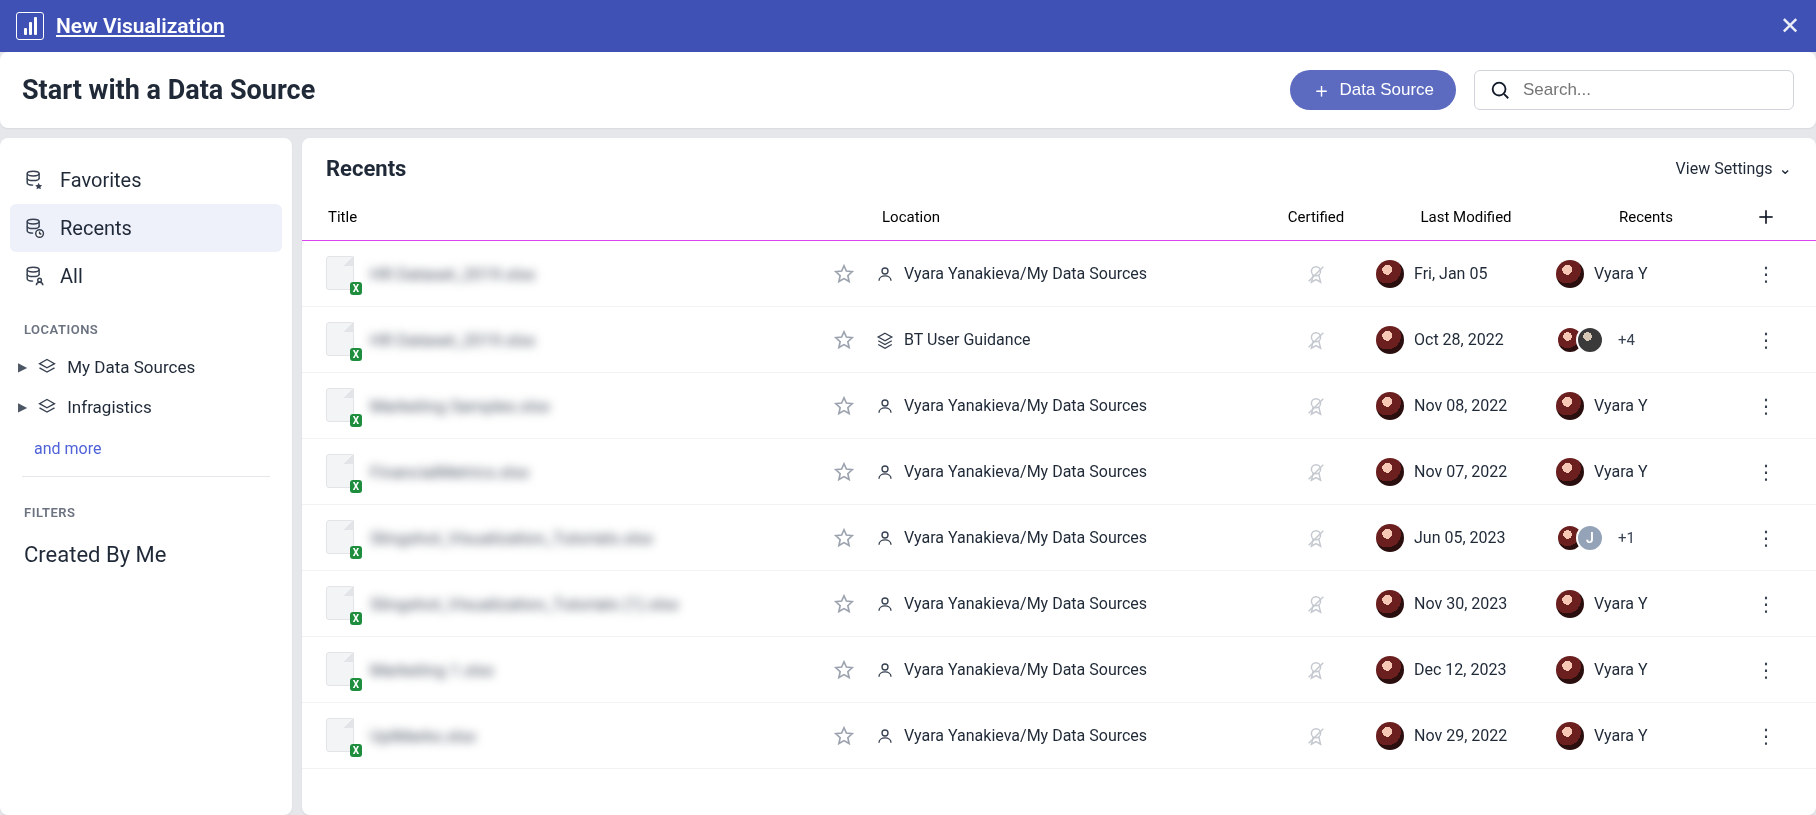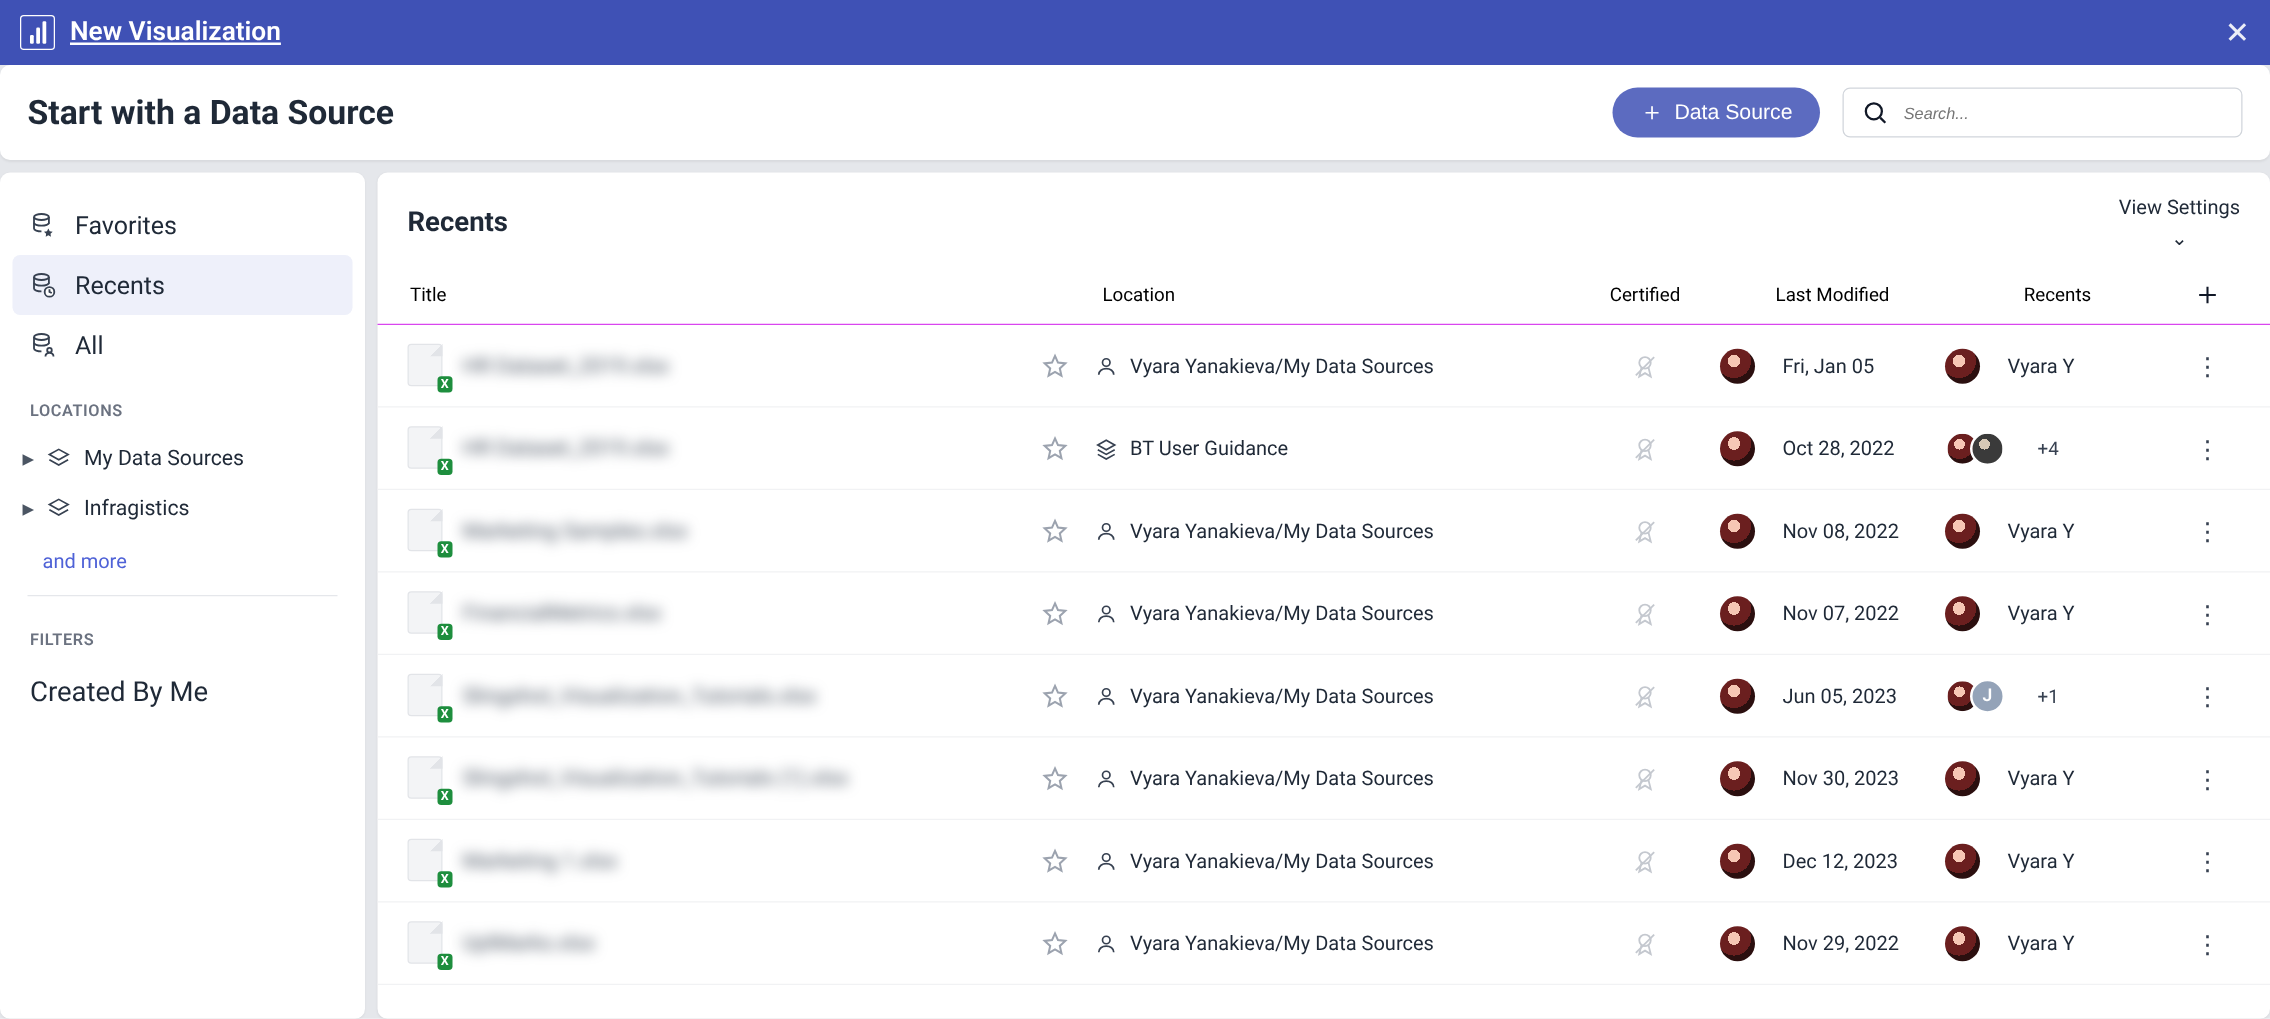--- a/index.html
+++ b/index.html
@@ -10,54 +10,54 @@
 .titlebar-icon span { width: 3px; background: #fff; border-radius: 1px; }
 .titlebar-title { font-size: 21px; font-weight: 600; text-decoration: underline; }
 .close-x { font-size: 24px; cursor: pointer; color: #fff; opacity: .9; }
 .modal-area { display: flex; flex-direction: column; gap: 10px; height: calc(100% - 52px); }
 .header-card { background: #fff; border-radius: 8px; padding: 18px 22px; display: flex; align-items: center; justify-content: space-between; box-shadow: 0 1px 2px rgba(0,0,0,.06); }
 .header-title { font-size: 27px; font-weight: 700; color: #1f2937; }
 .header-actions { display: flex; align-items: center; gap: 18px; }
 .btn-primary { background: #5c6bc0; color: #fff; border: none; border-radius: 999px; padding: 10px 22px; font-size: 17px; font-weight: 500; display: flex; align-items: center; gap: 8px; cursor: pointer; }
 .btn-primary .plus { font-size: 20px; line-height: 1; }
 .search-wrap { display: flex; align-items: center; gap: 12px; border: 1px solid #d1d5db; border-radius: 6px; padding: 8px 14px; width: 320px; background: #fff; }
-.search-wrap input { border: none; outline: none; font-size: 13px; flex: 1; font-style: italic; }
+.search-wrap input { border: none; outline: none; font-size: 17px; flex: 1; }
 .search-wrap svg { flex-shrink: 0; }
 .body-row { display: flex; gap: 10px; flex: 1; min-height: 0; }
 .sidebar { width: 292px; background: #fff; border-radius: 8px; padding: 18px 10px; box-shadow: 0 1px 2px rgba(0,0,0,.06); overflow: auto; }
 .side-item { display: flex; align-items: center; gap: 14px; padding: 12px 14px; border-radius: 6px; cursor: pointer; font-size: 20px; color: #1f2937; }
 .side-item.active { background: #eef0fa; }
 .side-icon { width: 22px; height: 22px; flex-shrink: 0; display: flex; align-items: center; justify-content: center; color: #374151; }
 .side-section-label { font-size: 13px; color: #6b7280; font-weight: 600; letter-spacing: .5px; padding: 22px 14px 10px; }
 .tree-item { display: flex; align-items: center; gap: 10px; padding: 10px 8px; cursor: pointer; font-size: 17px; color: #1f2937; }
 .tree-caret { font-size: 12px; color: #4b5563; }
 .and-more { color: #4f62d7; font-size: 16px; padding: 12px 24px; cursor: pointer; }
 .sidebar hr { border: none; border-top: 1px solid #e5e7eb; margin: 6px 12px; }
 .filter-item { padding: 12px 14px; font-size: 22px; color: #1f2937; cursor: pointer; }
 .main-panel { flex: 1; background: #fff; border-radius: 8px; box-shadow: 0 1px 2px rgba(0,0,0,.06); display: flex; flex-direction: column; min-height: 0; }
 .main-header { display: flex; align-items: center; justify-content: space-between; padding: 18px 24px 12px; }
 .main-title { font-size: 22px; font-weight: 700; color: #1f2937; }
-.view-settings { font-size: 16px; color: #1f2937; cursor: pointer; display: flex; align-items: center; gap: 6px; flex-direction: column; }
+.view-settings { font-size: 16px; color: #1f2937; cursor: pointer; display: flex; align-items: center; gap: 6px; }
 .table-head, .table-row { display: grid; grid-template-columns: 1fr 64px 380px 120px 180px 180px 60px; align-items: center; padding: 0 20px; }
 .table-head { height: 48px; border-bottom: 1px solid #d946ef; font-size: 15px; color: #000000; }
 .table-head .th { padding: 0 6px; }
 .table-head .th.center { text-align: center; }
 .add-col { display: flex; justify-content: center; }
 .table-body { overflow-y: auto; flex: 1; }
 .table-row { height: 66px; border-bottom: 1px solid #f1f2f4; cursor: pointer; }
 .cell-title { display: flex; align-items: center; gap: 14px; padding-left: 4px; }
 .file-icon { position: relative; width: 30px; height: 36px; }
 .file-icon .page { width: 28px; height: 34px; background: #f3f4f6; border: 1px solid #e2e4e8; border-radius: 3px; position: relative; }
 .file-icon .page::after { content: ""; position: absolute; right: -1px; top: -1px; width: 10px; height: 10px; background: linear-gradient(135deg, transparent 49%, #e2e4e8 50%); }
 .file-icon .xbadge { position: absolute; bottom: -3px; right: -6px; background: #1e8e3e; color: #fff; font-size: 10px; font-weight: 700; border-radius: 3px; padding: 1px 3px; line-height: 1.1; }
 .blurred-name { filter: blur(5px); color: #4b5563; font-size: 17px; user-select: none; }
 .star-cell { display: flex; justify-content: center; }
 .loc-cell { display: flex; align-items: center; gap: 10px; color: #1f2937; font-size: 16px; }
 .cert-cell { display: flex; justify-content: center; }
-.mod-cell, .acc-cell { display: flex; align-items: center; gap: 22px; font-size: 16px; color: #1f2937; }
+.mod-cell, .acc-cell { display: flex; align-items: center; gap: 10px; font-size: 16px; color: #1f2937; }
 .avatar { width: 28px; height: 28px; border-radius: 50%; background: radial-gradient(circle at 40% 35%, #f6c7b5 0 20%, #6b1f1f 20% 55%, #2b0f0f 55% 100%); flex-shrink: 0; }
 .avatar.j { background: #94a3b8; display: flex; align-items: center; justify-content: center; color: #fff; font-weight: 600; font-size: 14px; }
 .avatar-stack { display: flex; align-items: center; }
 .avatar-stack .avatar { margin-right: -8px; border: 2px solid #fff; }
 .plus-count { margin-left: 12px; font-size: 15px; color: #374151; }
 .actions-cell { display: flex; justify-content: center; }
 .kebab { font-size: 20px; color: #374151; cursor: pointer; }
 </style>
 </head>
 <body>

